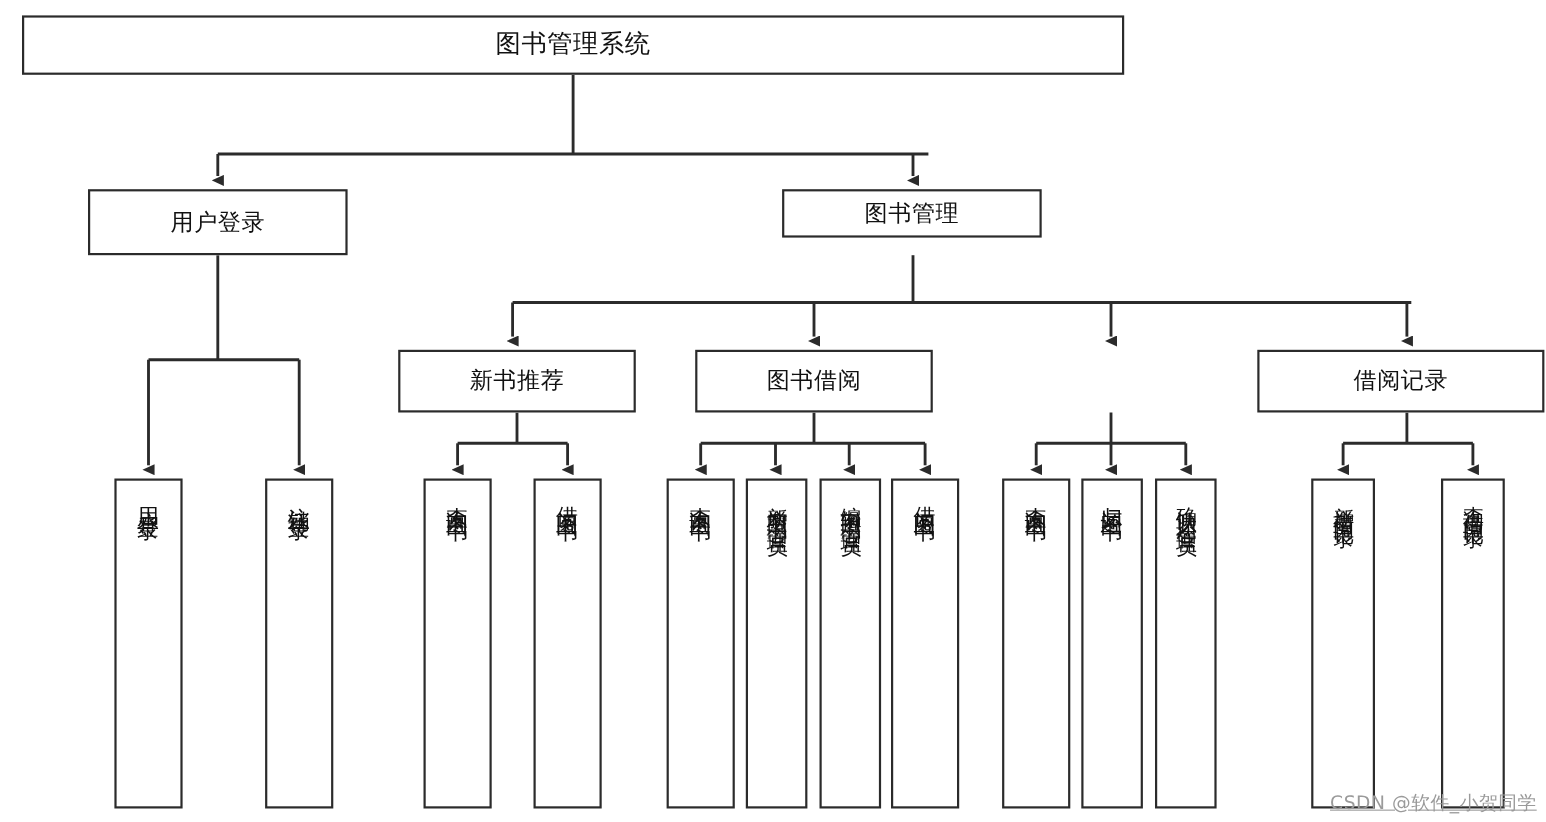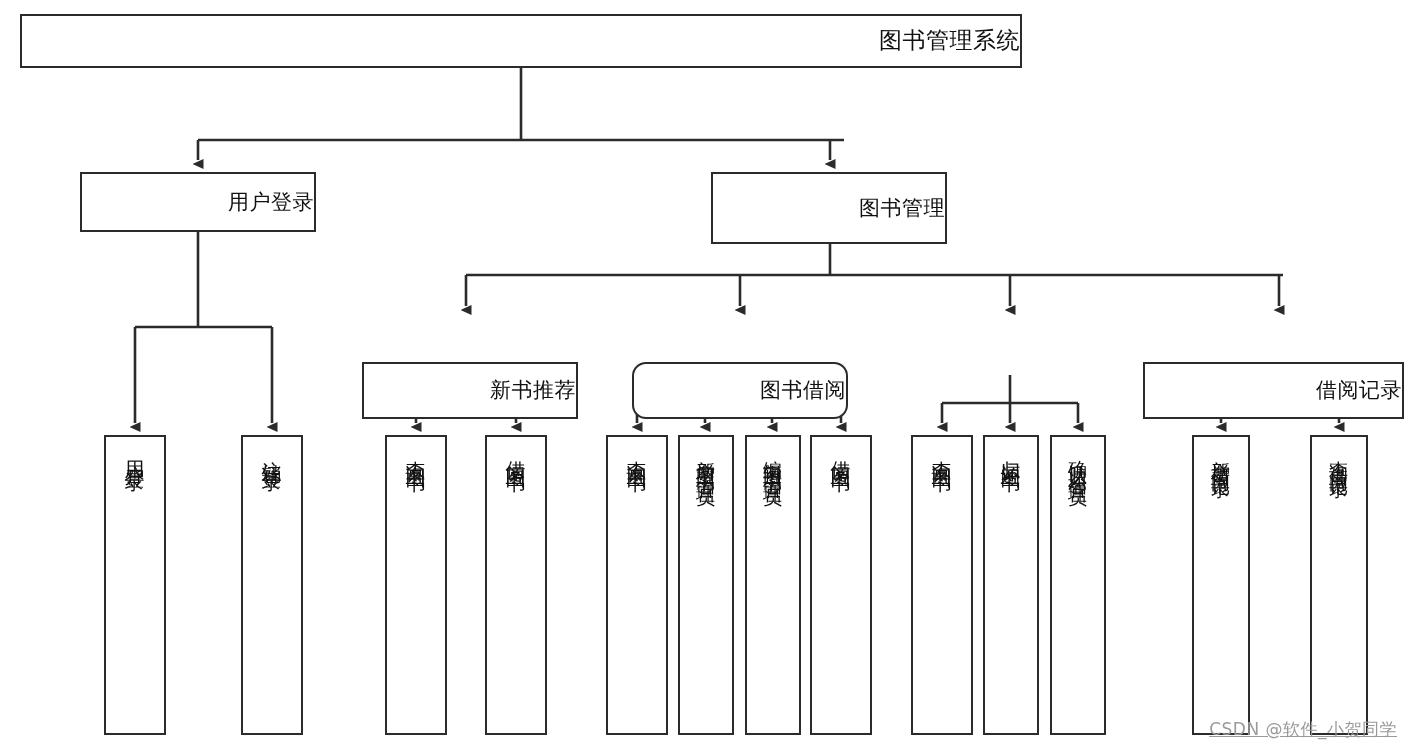--- a/index.html
+++ b/index.html
@@ -26,21 +26,21 @@
     height: 747px;
     pointer-events: none;
   }
   .node {
     position: absolute;
     box-sizing: border-box;
     background: #ffffff;
     border: 2px solid #2b2b2b;
     display: flex;
     align-items: center;
-    justify-content: flex-end;
+    justify-content: center;
     color: #111111;
     z-index: 2;
   }
   .node .label {
     display: block;
     text-align: center;
     line-height: 1.18;
     white-space: nowrap;
     letter-spacing: 0.5px;
   }
@@ -56,21 +56,21 @@
   }
   .node.vert .label {
     writing-mode: vertical-rl;
     text-orientation: upright;
     letter-spacing: 4px;
     line-height: 1;
     white-space: nowrap;
   }
   .node.root   { font-size: 23px; }
   .node.l2     { font-size: 21px; }
-  .node.l3     { font-size: 21px; margin-top: 44px; }
+  .node.l3     { font-size: 21px; }
   .node.leaf   { font-size: 20px; }
   .node.leaf.narrow { font-size: 19px; }
 
   #watermark {
     position: absolute;
     right: 8px;
     bottom: 6px;
     font-size: 17px;
     color: #9a9a9a;
     z-index: 5;
@@ -134,28 +134,28 @@
     </g>
   </svg>
 
   <div class="node horiz root" style="left:20px; top:14px; width:1002px; height:54px;">
     <span class="label">图书管理系统</span>
   </div>
 
   <div class="node horiz l2" style="left:80px; top:172px; width:236px; height:60px;">
     <span class="label">用户登录</span>
   </div>
-  <div class="node horiz l2" style="left:711px; top:172px; width:236px; height:72px;">
+  <div class="node horiz l2" style="left:711px; top:172px; width:236px; height:44px;">
     <span class="label">图书管理</span>
   </div>
 
   <div class="node horiz l3" style="left:362px; top:318px; width:216px; height:57px;">
     <span class="label">新书推荐</span>
   </div>
-  <div class="node horiz l3" style="left:632px; top:318px; width:216px; height:57px;border-radius:14px;">
+  <div class="node horiz l3" style="left:632px; top:318px; width:216px; height:57px;">
     <span class="label">图书借阅</span>
   </div>
   <div class="node horiz l3" style="left:1143px; top:318px; width:261px; height:57px;">
     <span class="label">借阅记录</span>
   </div>
 
   <div class="node vert leaf" style="left:104px; top:435px; width:62px; height:300px;">
     <span class="label">用户登录</span>
   </div>
   <div class="node vert leaf" style="left:241px; top:435px; width:62px; height:300px;">

